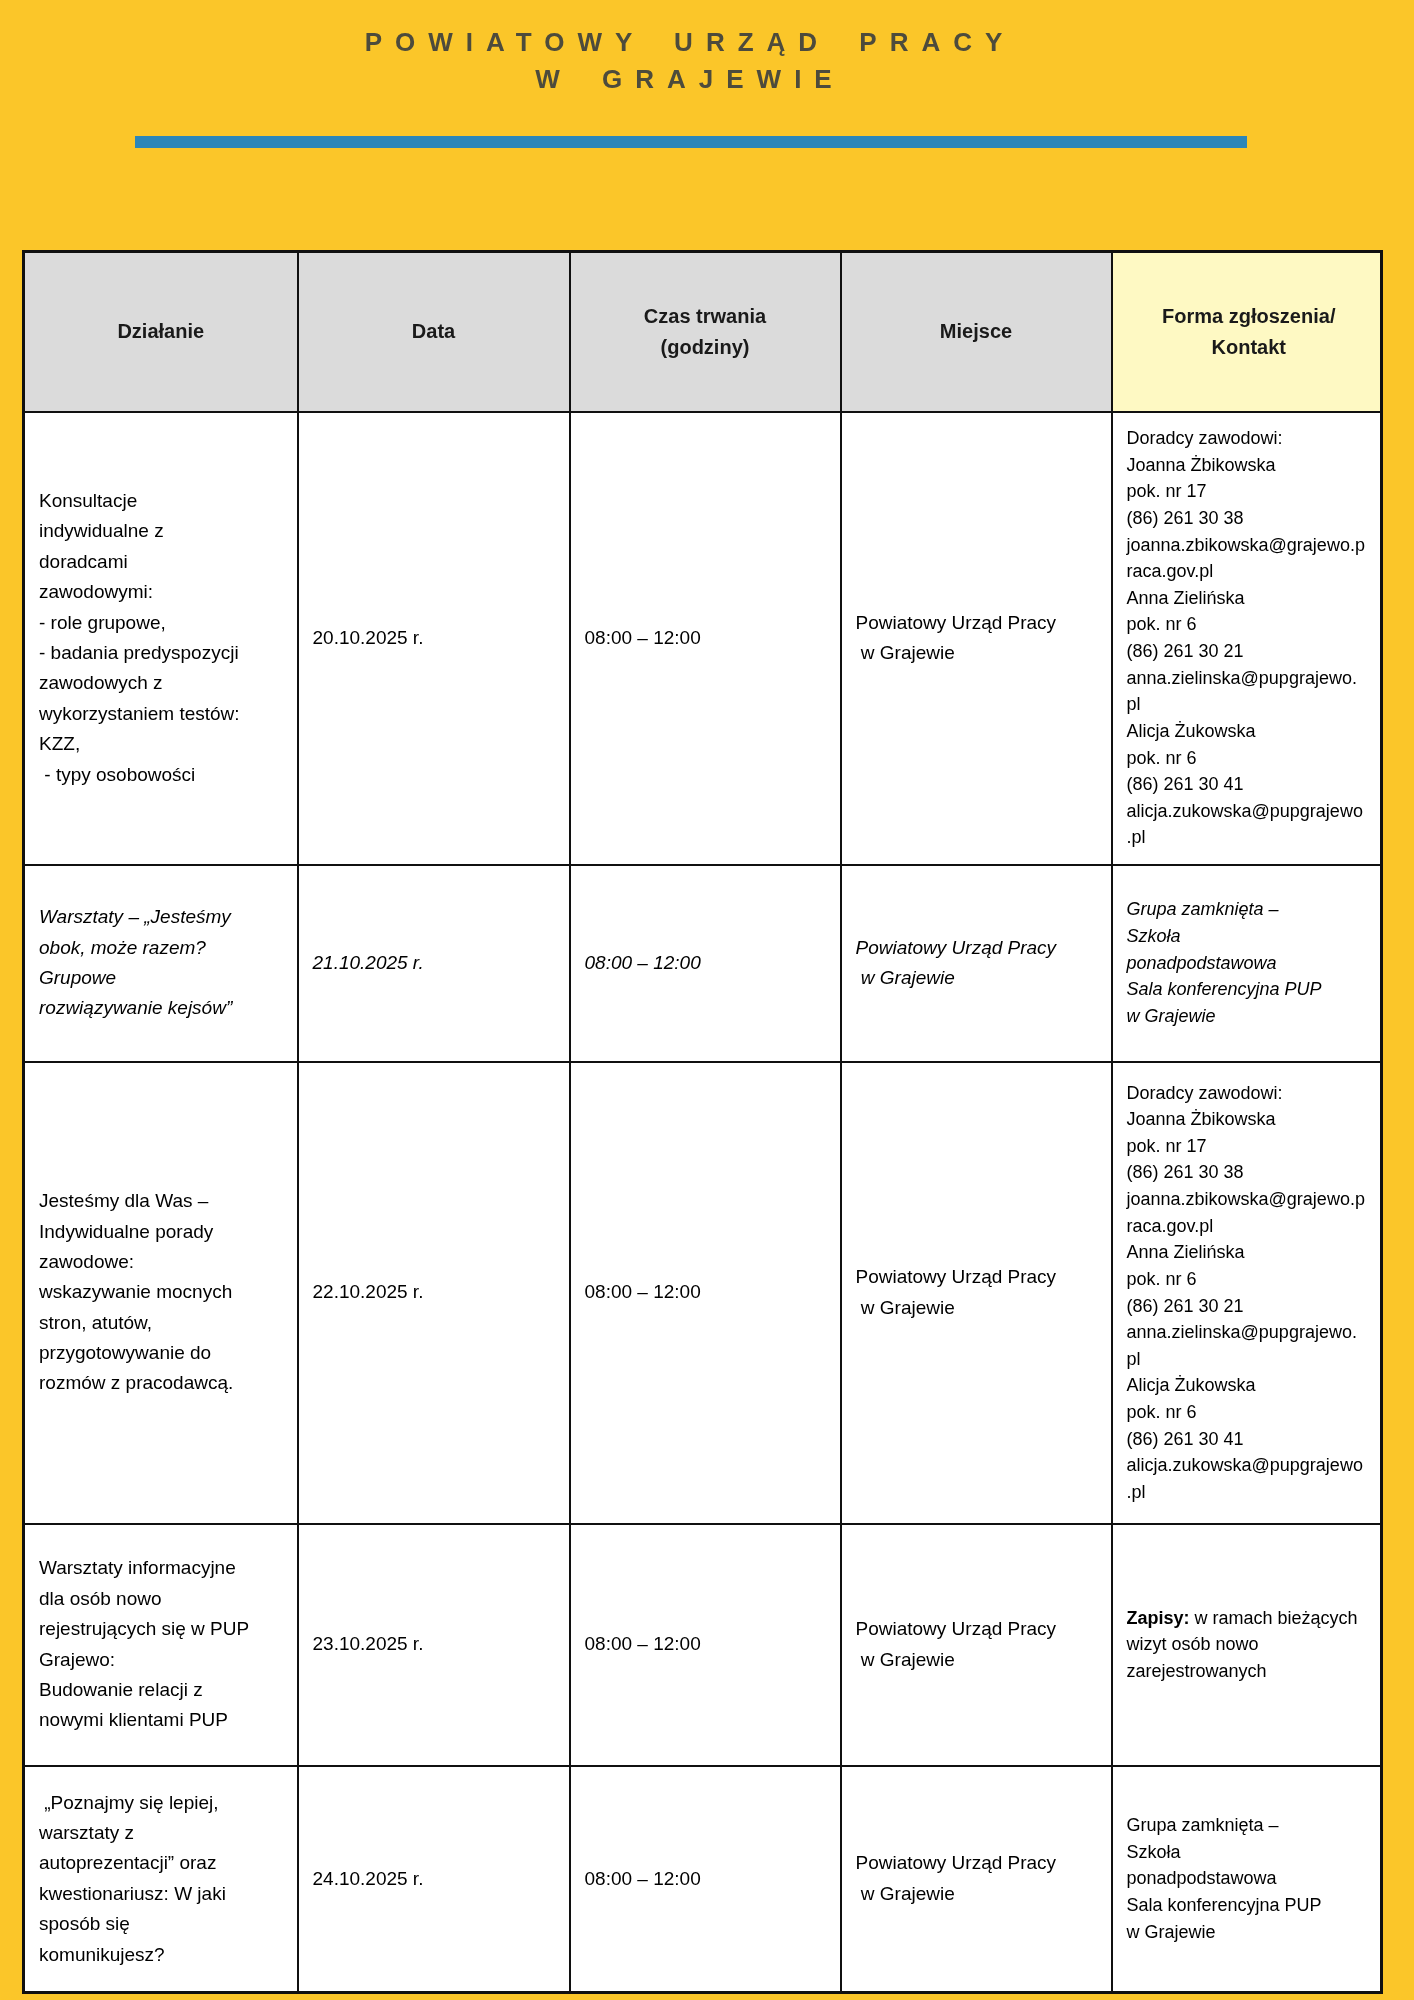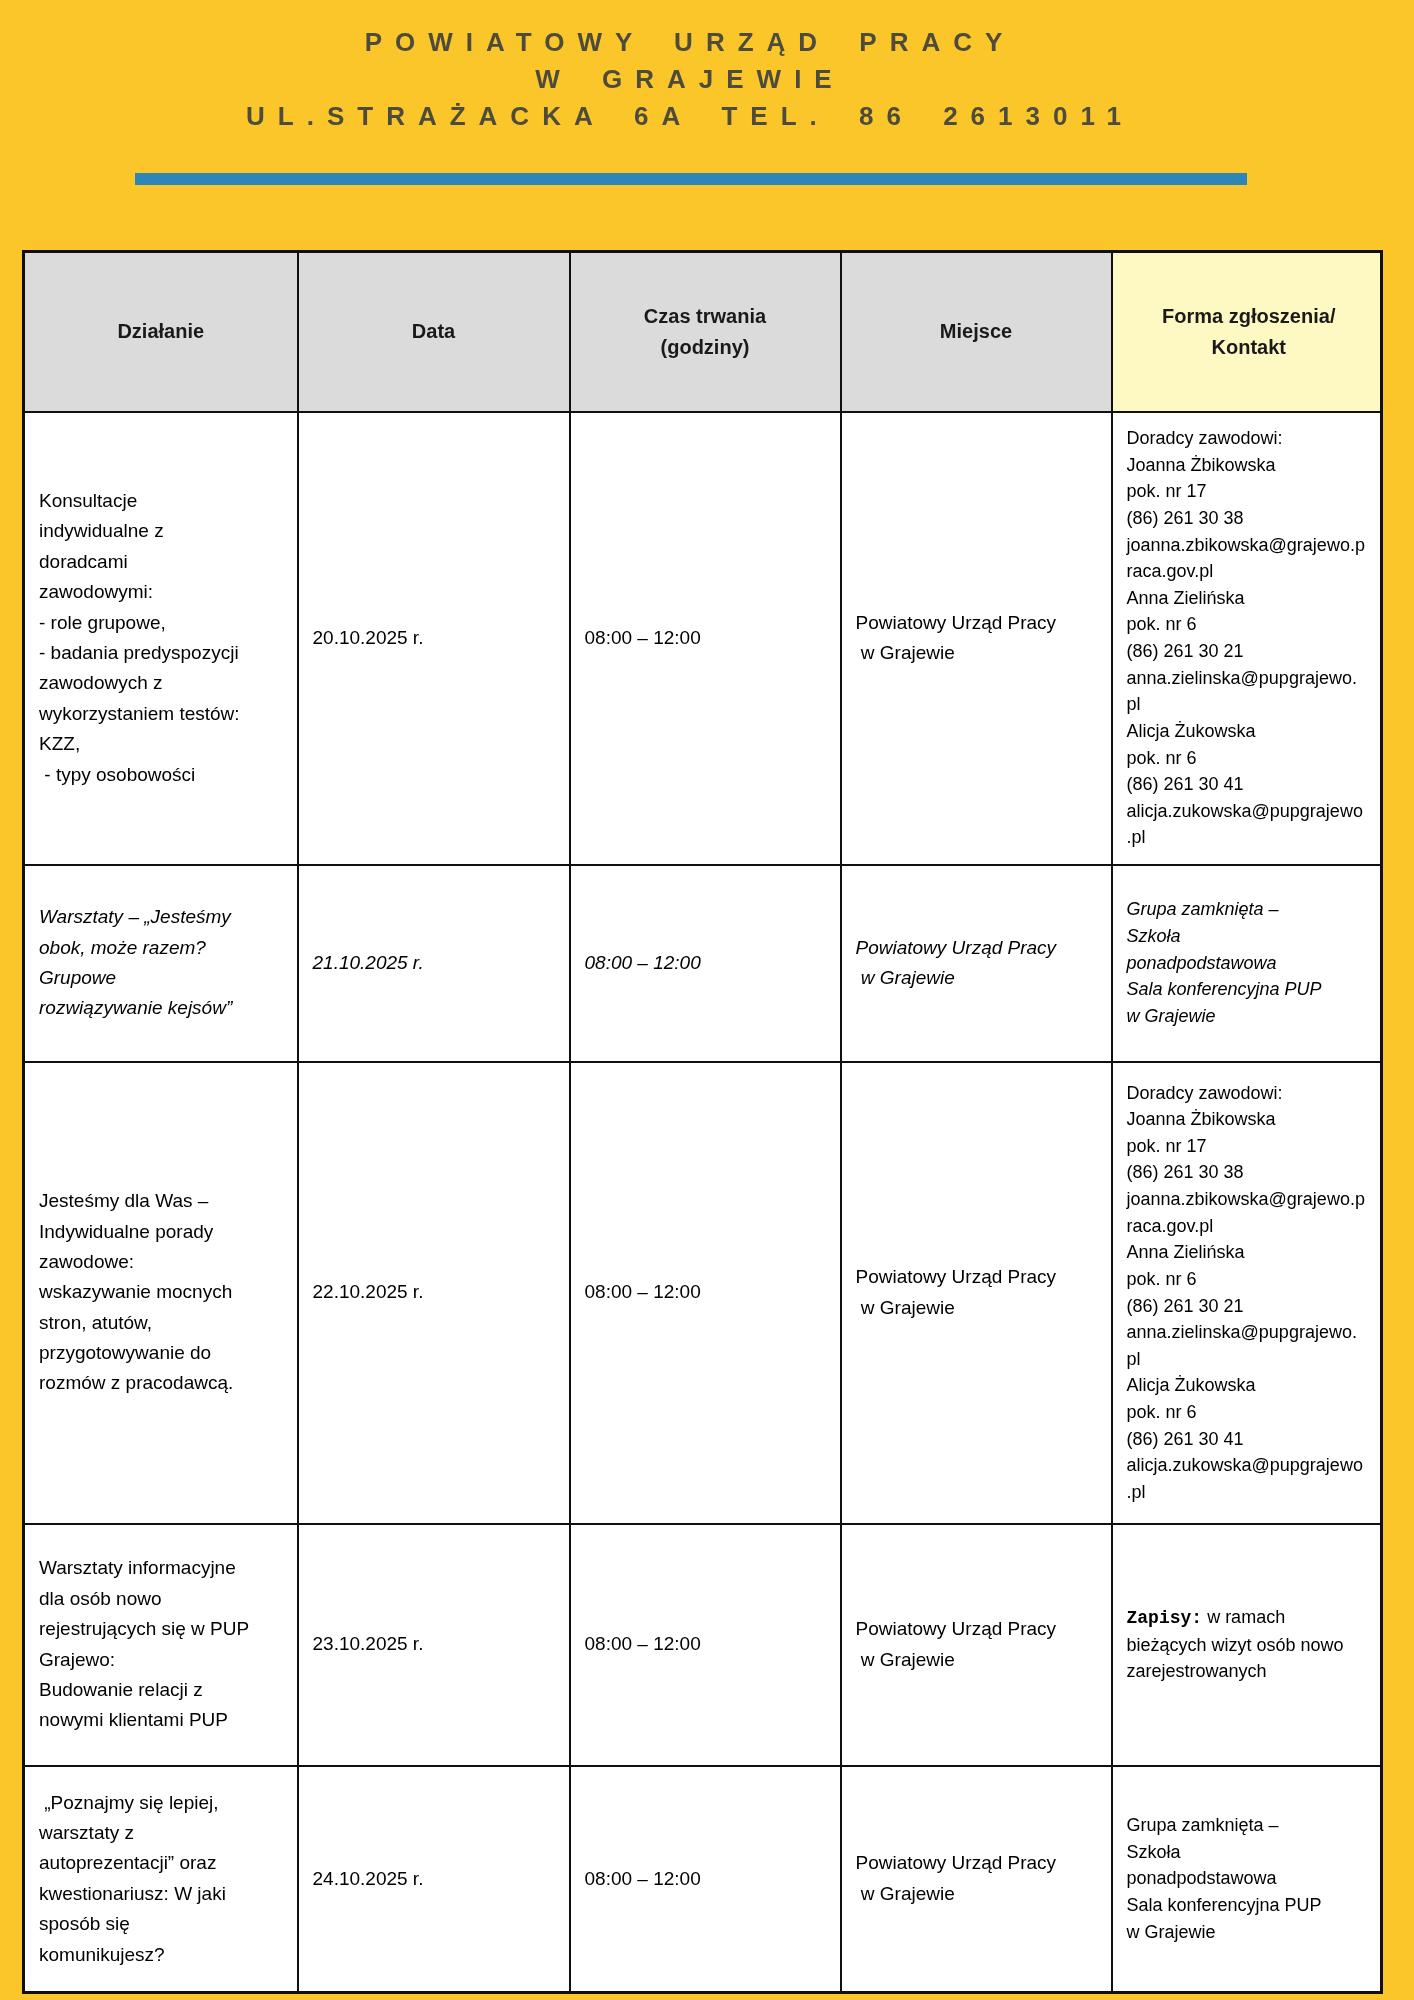--- a/index.html
+++ b/index.html
@@ -60,35 +60,34 @@
   }
   .schedule td { background: #FFFFFF; }
 
   .txt {
     white-space: pre-wrap;
     overflow-wrap: anywhere;
     font-size: 19px;
     line-height: 1.6;
   }
   td.c-contact .txt { font-size: 18px; line-height: 1.48; }
-  .semibold { font-weight: bold; font-family: Liberation Mono, monospace; }
+  .semibold { font-weight: bold; }
 
   tr.r-0 { height: 453px; }
   tr.r-1 { height: 197px; font-style: italic; }
   tr.r-2 { height: 462px; }
   tr.r-3 { height: 242px; }
   tr.r-4 { height: 227px; }
 </style>
 </head>
 <body style="background: rgb(251, 198, 41);">
 
 <div class="banner" style="color: rgb(77, 75, 60);">
   <div>POWIATOWY URZĄD PRACY</div>
   <div>W GRAJEWIE</div>
-  <div>UL.STRAŻACKA 6A TEL. 86 2613011</div>
 </div>
 
 <div class="accent-bar" style="background: rgb(44, 134, 184);"></div>
 
 <table class="schedule">
   <colgroup>
     <col style="width:274px">
       <col style="width:272px">
       <col style="width:271px">
     <col style="width:271px">

